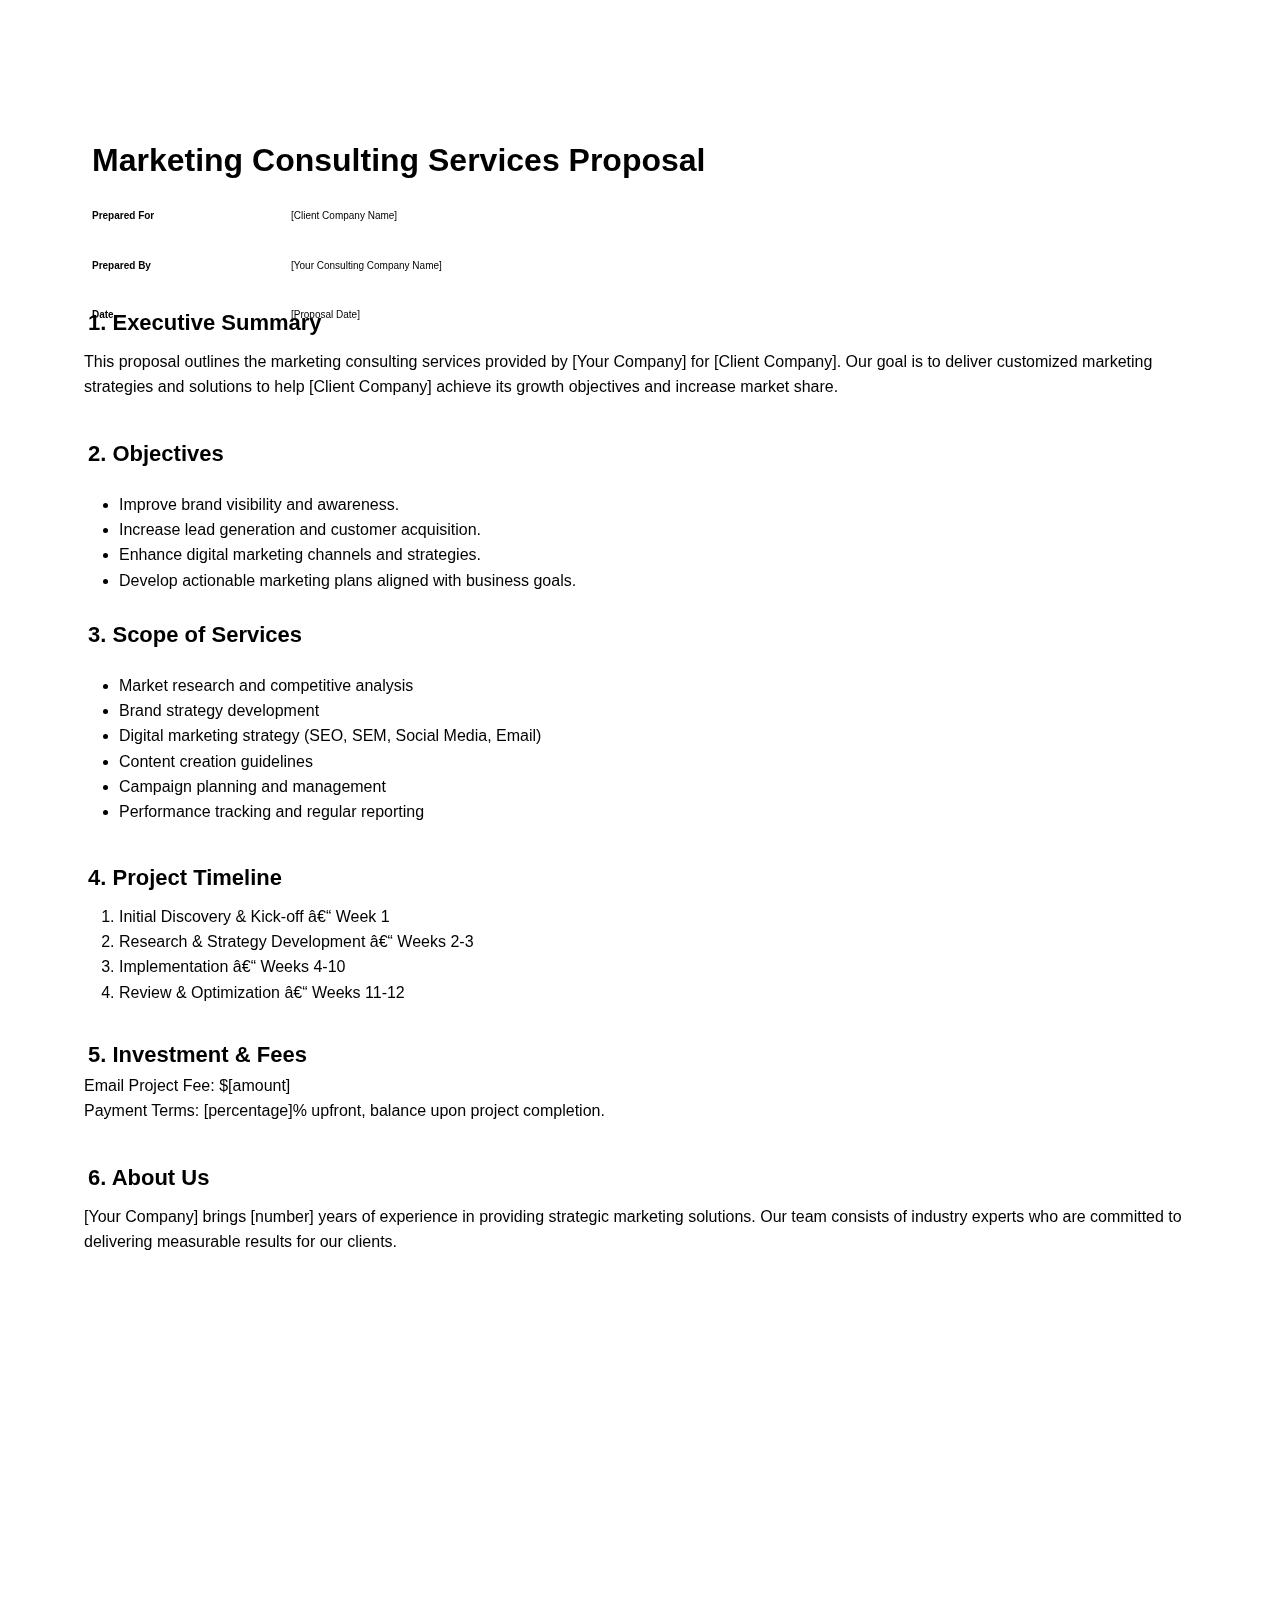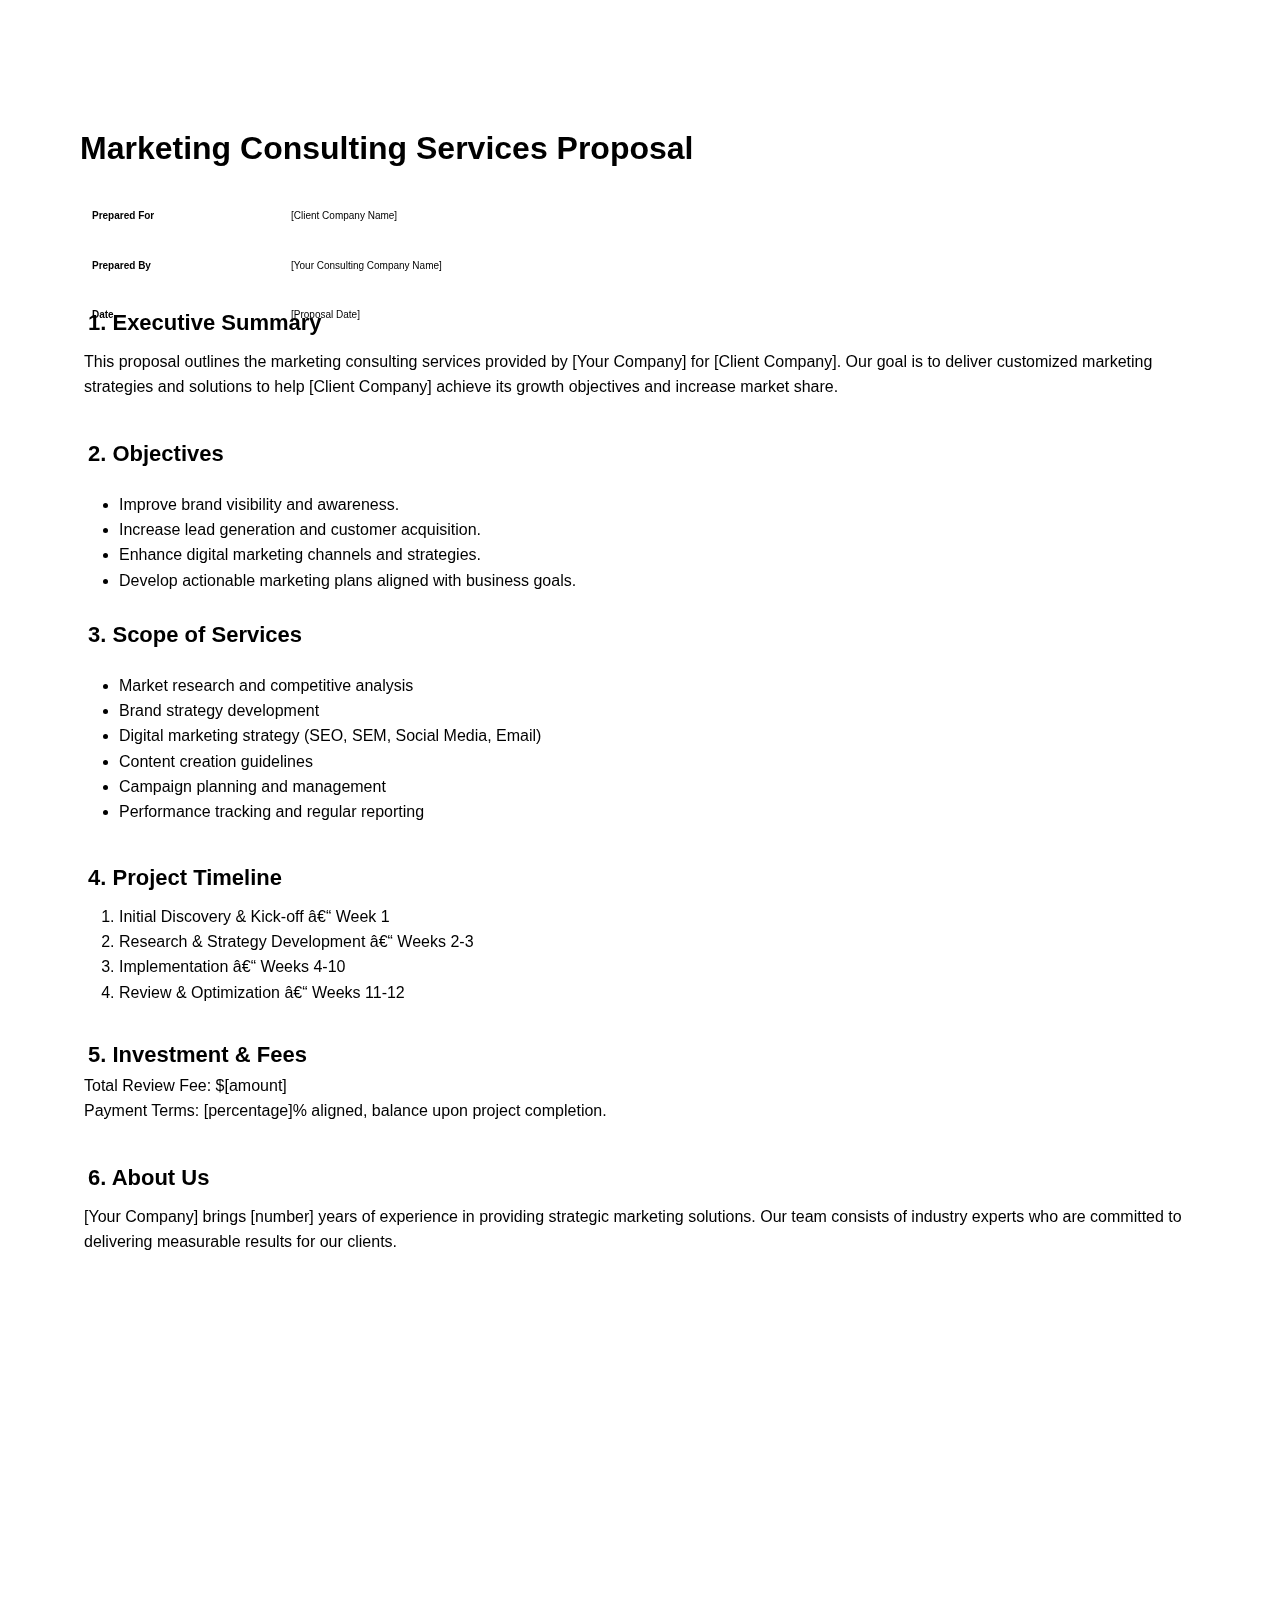--- a/index.html
+++ b/index.html
@@ -2,21 +2,21 @@
 <html><head>
 <meta charset="utf-8">
 <style>
   html, body { margin: 0; padding: 0; background: #ffffff; }
   body {
     width: 1263px; height: 1604px; overflow: hidden;
     font-family: "Liberation Sans", sans-serif; color: #000;
   }
   .page { position: absolute; left: 80px; top: 0; width: 1100px; }
   h1 {
-    position: absolute; top: 128px; left: 0; margin: 0;
+    position: absolute; top: 128px; left: 0; margin: 12px;
     font-size: 32px; font-weight: bold; line-height: 40px; white-space: nowrap;
   }
   .meta { position: absolute; top: 184px; left: 12px; }
   .meta-row { height: 29.5px; display: flex; font-size: 10px; line-height: 24px; margin-top: 20px; }
   .meta-label { width: 199px; font-weight: bold; }
   h2 {
     position: absolute; left: 0; margin: 8px; font-size: 22px; font-weight: bold;
     line-height: 30px; white-space: nowrap;
   }
   p.body { position: absolute; left: 0; margin: 4px; font-size: 16px; line-height: 25px; width: 1100px; }
@@ -67,18 +67,18 @@
 
   <h2 style="top:855px">4. Project Timeline</h2>
   <ol style="top:888px">
     <li>Initial Discovery &amp; Kick-off â€“ Week 1</li>
     <li>Research &amp; Strategy Development â€“ Weeks 2-3</li>
     <li>Implementation â€“ Weeks 4-10</li>
     <li>Review &amp; Optimization â€“ Weeks 11-12</li>
   </ol>
 
   <h2 style="top:1032px">5. Investment &amp; Fees</h2>
-  <p class="body" style="top:1069px">Total Review Fee: $[amount]</p>
-  <p class="body" style="top:1094px">Payment Terms: [percentage]% aligned, balance upon project completion.</p>
+  <p class="body" style="top:1069px">Email Project Fee: $[amount]</p>
+  <p class="body" style="top:1094px">Payment Terms: [percentage]% upfront, balance upon project completion.</p>
 
   <h2 style="top:1155px">6. About Us</h2>
   <p class="body" style="top:1200px">[Your Company] brings [number] years of experience in providing strategic marketing solutions. Our team consists of industry experts who are committed to delivering measurable results for our clients.</p>
 </div>
 
 </body></html>

